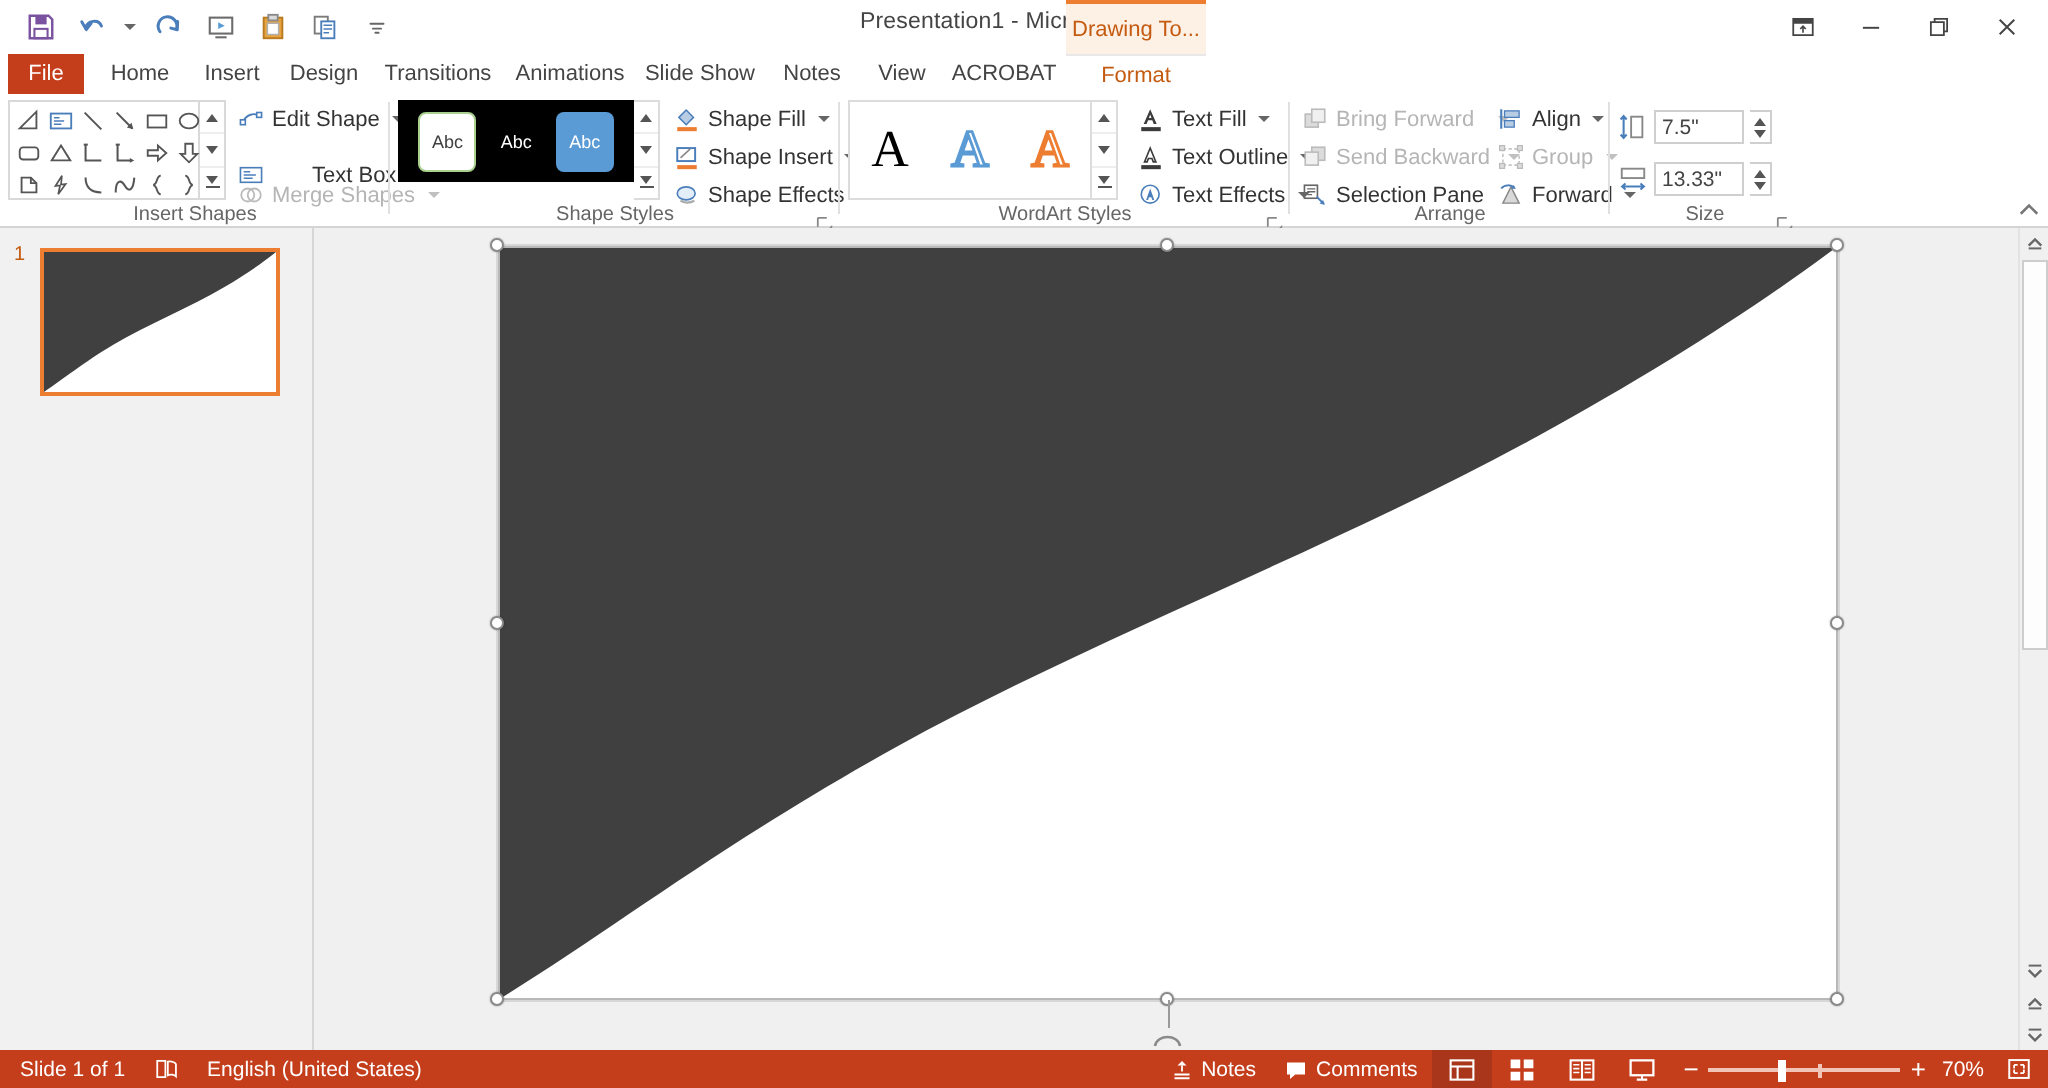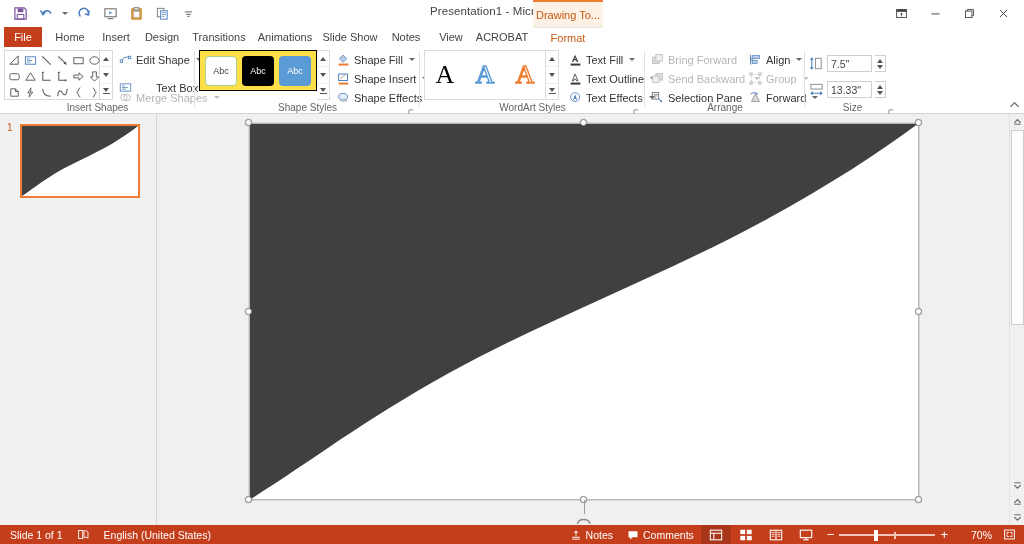--- a/index.html
+++ b/index.html
@@ -105,21 +105,21 @@
   }
   .ribcmd.disabled { color: #b5b5b5; }
   .ribcmd .ic { width: 14px; height: 14px; display:flex; align-items:center; justify-content:center; flex: 0 0 14px;}
   .ribcmd .ic svg { display:block; }
   .drop-caret { width:0;height:0;border-left:3px solid transparent;border-right:3px solid transparent;border-top:3.5px solid #666; margin-left:2px;}
   .ribcmd.disabled .drop-caret { border-top-color:#c0c0c0; }
 
   
   #stylegal {
     position: absolute; left: 4px; top: 3px; width: 118px; height: 41px;
-    border: 1px solid #000000; background: #fde047; display:flex; align-items:center; gap:5px; padding: 0 5px;
+    border: 5px solid #000000; background: #000000; display:flex; align-items:center; gap:5px; padding: 0 5px;
   }
   .stylebox { width:32px; height:30px; border-radius:4px; display:flex; align-items:center; justify-content:center; font-size:9px; cursor: default;}
   .sb1 { background:#fff; border:1.4px solid #a9d08e; color:#404040; }
   .sb2 { background:#000; color:#fff; }
   .sb3 { background:#5b9bd5; color:#fff; }
   #stylegal-scroll {
     position: absolute; left: 122px; top: 3px; width: 13px; height: 50px;
     border:1px solid #dcdcdc; border-left:none; background:#fff; display:flex; flex-direction:column;
   }
 
@@ -853,20 +853,20 @@
 
   <div id="zoomslider">
     <span style="font-size:13px;">−</span>
     <span id="zs-track">
       <span id="zs-line"></span>
       <span id="zs-mid"></span>
       <span id="zs-knob"></span>
     </span>
     <span style="font-size:13px;">+</span>
   </div>
-  <div class="sb-item" style="padding:0 4px 0 2px;margin-left:15px;">70%</div>
+  <div class="sb-item" style="padding:0 4px 0 2px;">70%</div>
   <div class="sb-item" style="padding-right:8px;">
     <svg width="13" height="13" viewBox="0 0 16 16">
         <rect x="2" y="2.5" width="12" height="11" fill="none" stroke="#fff" stroke-width="1.2"></rect>
         <path d="M5 5.5h2.2M5 5.5v2.2M11 5.5H8.8M11 5.5v2.2M5 10.5h2.2M5 10.5V8.3M11 10.5H8.8M11 10.5V8.3" stroke="#fff" stroke-width="1.1"></path>
       </svg>
   </div>
 </div>
 
 </body></html>

